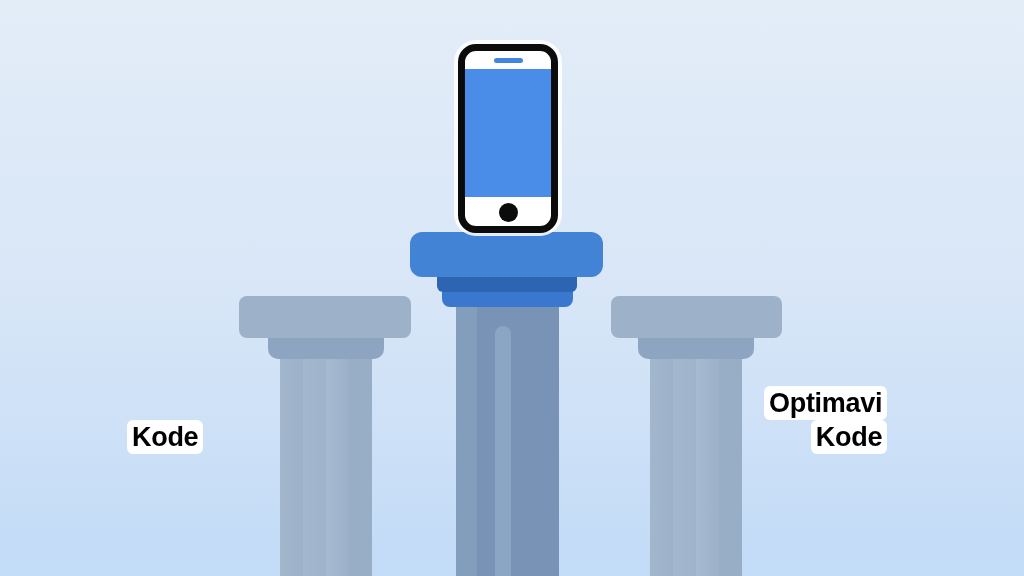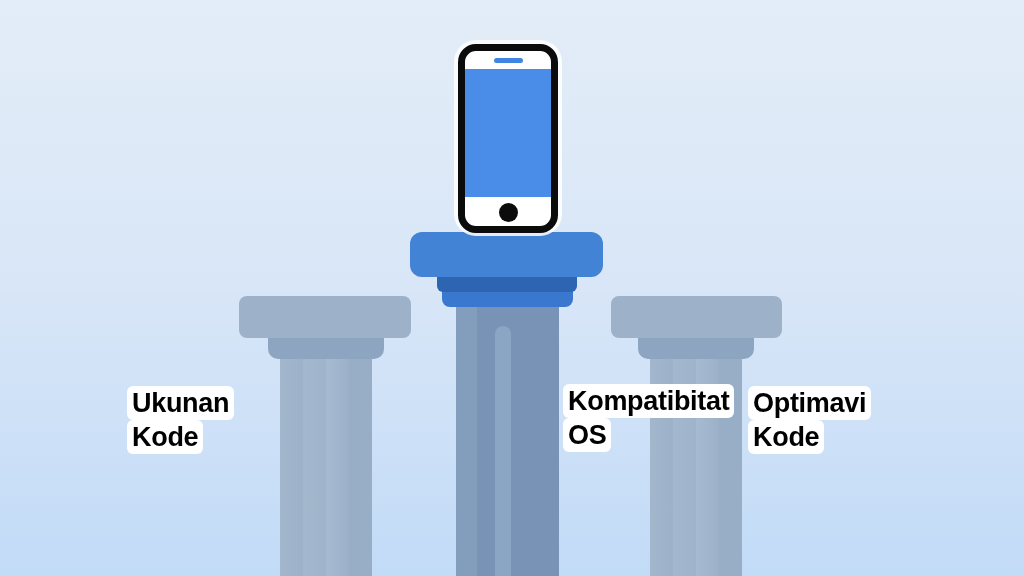--- a/index.html
+++ b/index.html
@@ -59,28 +59,24 @@
   <div>
     <div class="abs phone-glow" style="left:454px;top:40px;width:108px;height:196px;"></div>
     <div class="abs phone" style="left:458px;top:44px;width:100px;height:189px;">
       <div class="abs phone-speaker" style="left:29px;top:7px;width:29px;height:5px;"></div>
       <div class="abs phone-screen" style="left:0;top:18px;width:86px;height:128px;"></div>
       <div class="abs phone-button" style="left:34px;top:152px;width:19px;height:19px;"></div>
     </div>
   </div>
 
   <div class="abs label" style="left:127px;top:386px;">
-    <span>Ukunan</span><br>
+    <br>
     <span>Kode</span>
   </div>
 
 
-  <div class="abs label" style="left:563px;top:384px;">
-    <span>Kompatibitat</span><br>
-    <span>OS</span>
-  </div>
 
-  <div class="abs label" style="left:748px;top:386px;">
+  <div class="abs label" style="left:764px;top:386px;text-align:right;">
     <span>Optimavi</span><br>
     <span>Kode</span>
   </div>
 
 </div>
 
 </body></html>

